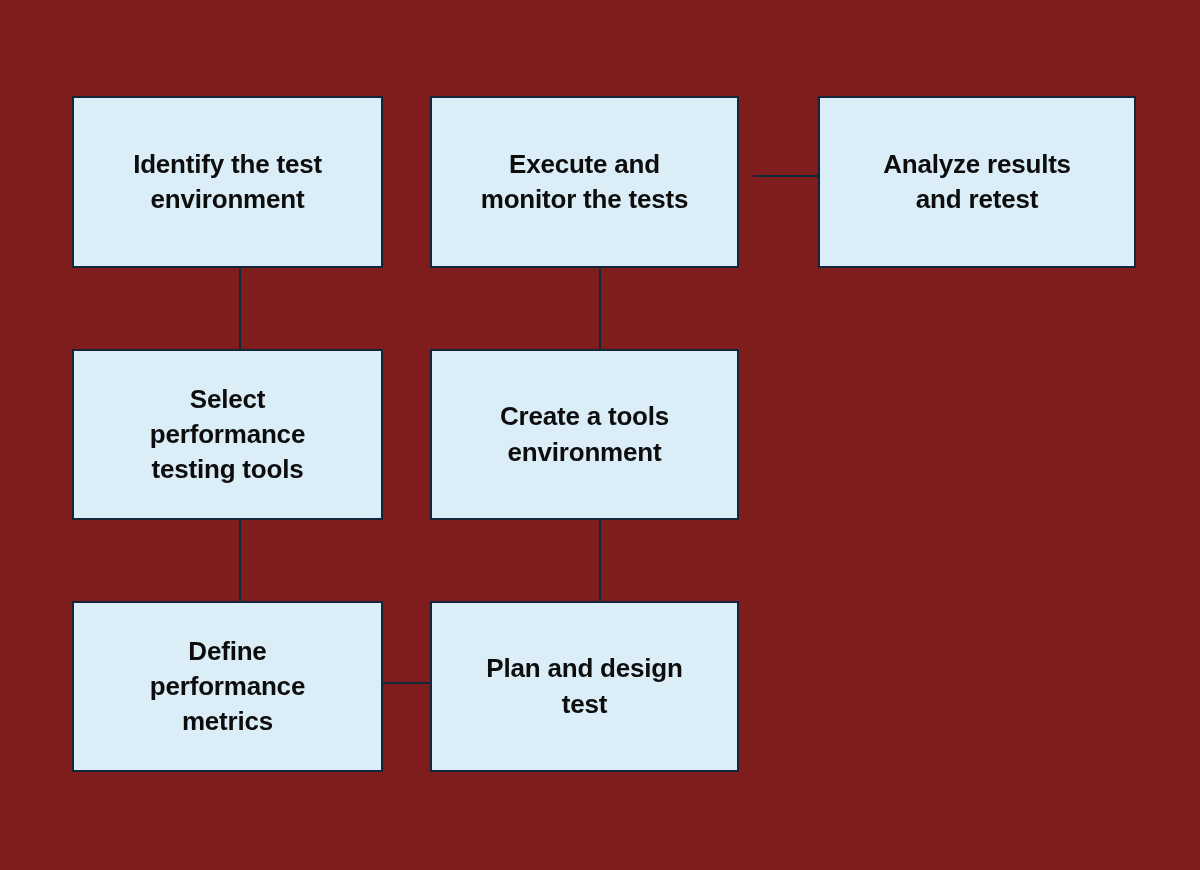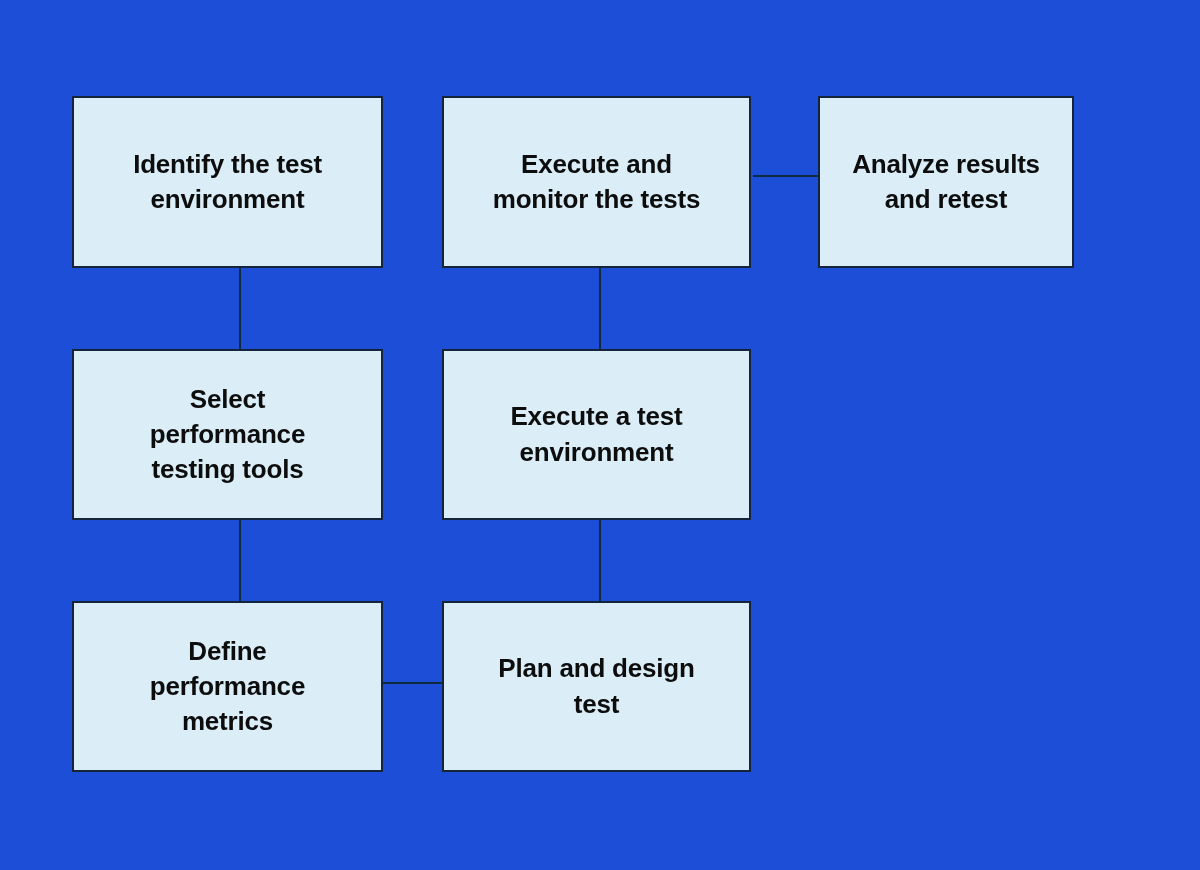--- a/index.html
+++ b/index.html
@@ -11,21 +11,21 @@
     width: 1200px;
     height: 870px;
     background: #3fb6e8;
     font-family: "Liberation Sans", sans-serif;
     overflow: hidden;
   }
   #canvas {
     position: relative;
     width: 1200px;
     height: 870px;
-    background: #1d4ed8;
+    background: #7f1d1d;
   }
   .connector {
     position: absolute;
     background: #0f2a3d;
     z-index: 1;
   }
   .connector.v { width: 2px; }
   .connector.h { height: 2px; }
 
   .node {
@@ -45,22 +45,22 @@
     font-size: 26px;
     line-height: 1.35;
     color: #0d0d0d;
     letter-spacing: -0.2px;
     padding: 0 16px;
     white-space: pre-line;
   }
 
   
   .col-1 { left: 72px;  width: 311px; }
-  .col-2 { left: 442px; width: 309px; }
-  .col-3 { left: 818px; width: 256px; }
+  .col-2 { left: 430px; width: 309px; }
+  .col-3 { left: 818px; width: 318px; }
   .row-1 { top: 96px;  height: 172px; }
   .row-2 { top: 349px; height: 171px; }
   .row-3 { top: 601px; height: 171px; }
 </style>
 </head>
 <body>
 
 <div id="canvas">
 
   <div class="connector v" style="left:239px; top:266px; height:85px;"></div>
@@ -90,21 +90,21 @@
 and retest</span>
   </div>
 
   <div class="node col-1 row-2">
     <span class="node-label">Select
 performance
 testing tools</span>
   </div>
 
   <div class="node col-2 row-2">
-    <span class="node-label">Execute a test
+    <span class="node-label">Create a tools
 environment</span>
   </div>
 
   <div class="node col-1 row-3">
     <span class="node-label">Define
 performance
 metrics</span>
   </div>
 
   <div class="node col-2 row-3">

